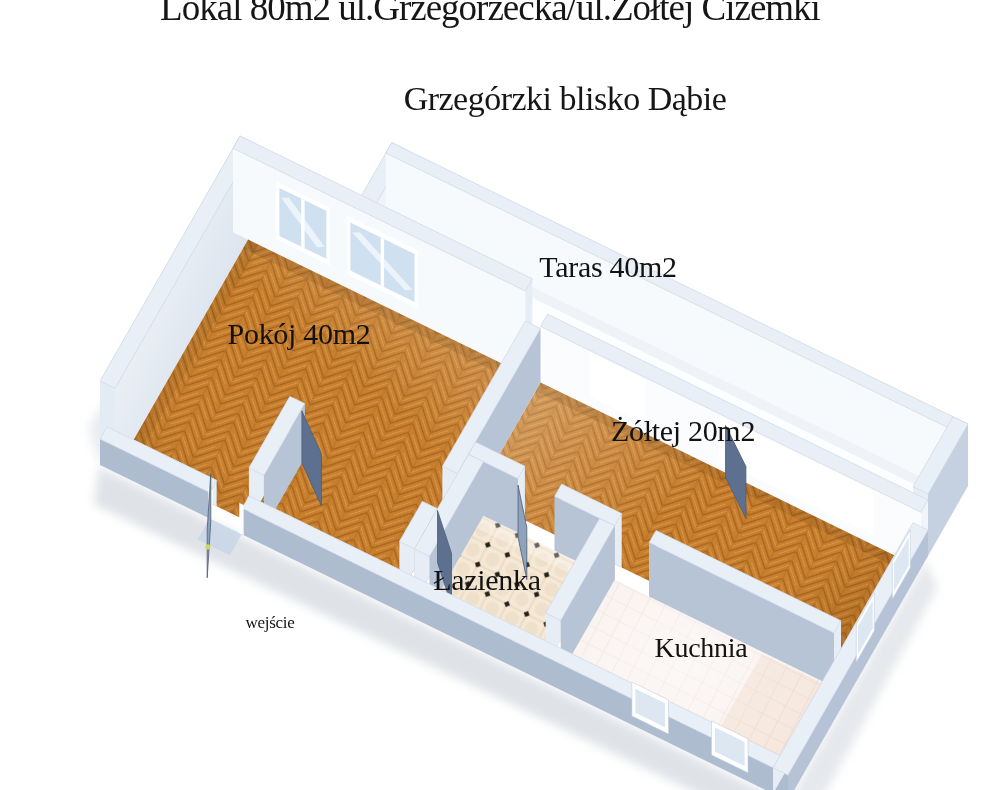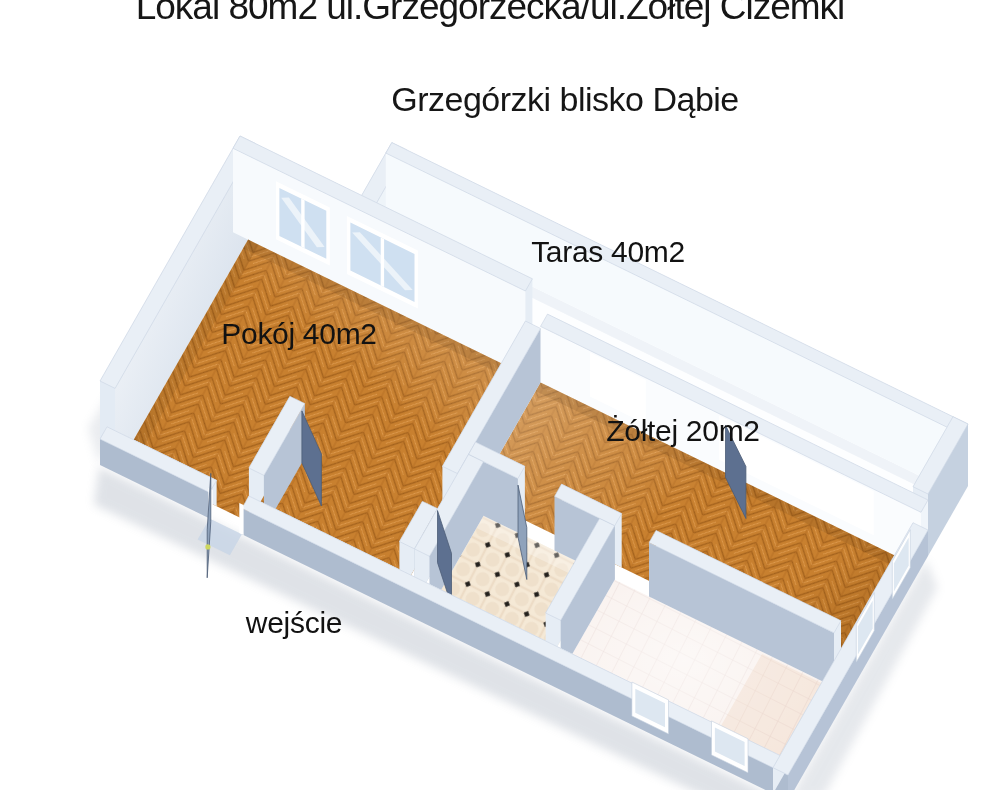--- a/index.html
+++ b/index.html
@@ -1,17 +1,17 @@
 <!DOCTYPE html>
 <html><head>
 <meta charset="utf-8">
 <style>
   html,body{margin:0;padding:0;background:#ffffff;}
   .stage{position:relative;width:999px;height:790px;overflow:hidden;background:#ffffff;
-         font-family:Liberation Sans, sans-serif;}
+         font-family:Liberation Serif, serif;}
   svg{position:absolute;left:0;top:0;}
   .title1{position:absolute;left:490px;top:-14px;transform:translateX(-50%);
           font-size:37px;letter-spacing:-1px;color:#161616;white-space:nowrap;}
   .title2{position:absolute;left:557px;top:80px;transform:translateX(-50%);
           font-size:34px;letter-spacing:-0.5px;color:#161616;white-space:nowrap;margin-left:8px;}
   .room-label{position:absolute;transform:translate(-50%,-50%);font-size:30px;
           letter-spacing:-0.3px;color:#121212;white-space:nowrap;}
 </style>
 </head>
 <body>
@@ -166,17 +166,19 @@
         <polygon points="208.4,487.9 212.7,490 212.7,520 208.4,517.9" fill="#ffffff"></polygon>
         <polygon points="239.3,503 243.6,505.1 243.6,535.1 239.3,533" fill="#ffffff"></polygon>
         <polygon points="210.8,521.4 207.2,577.8 207.2,529.8 210.8,473.4" fill="#8fa2bb" stroke="#4d5d76" stroke-width="0.8"></polygon>
         <circle cx="207.9" cy="546.9" r="2.6" fill="#cdd75e"></circle>
       </g>
   </svg>
 
   <div class="title1">Lokal 80m2 ul.Grzegórzecka/ul.Żółtej Ciżemki</div>
   <div class="title2">Grzegórzki blisko Dąbie</div>
 
-  <div class="room-label" style="left:608px;top:252px;">Taras 40m2</div>
+  <div class="room-label" style="left:608px;top:267px;">Taras 40m2</div>
   <div class="room-label" style="left:299px;top:334px;">Pokój 40m2</div>
   <div class="room-label" style="left:683px;top:431px;">Żółtej 20m2</div>
-  <div class="room-label" style="left:270px;top:623px;font-size:30px;margin-left:24px;">wejście</div>
+  <div class="room-label" style="left:487px;top:580px;">Łazienka</div>
+  <div class="room-label" style="left:701px;top:648px;font-size:28px;">Kuchnia</div>
+  <div class="room-label" style="left:270px;top:623px;font-size:17px;">wejście</div>
 </div>
 
 </body></html>

